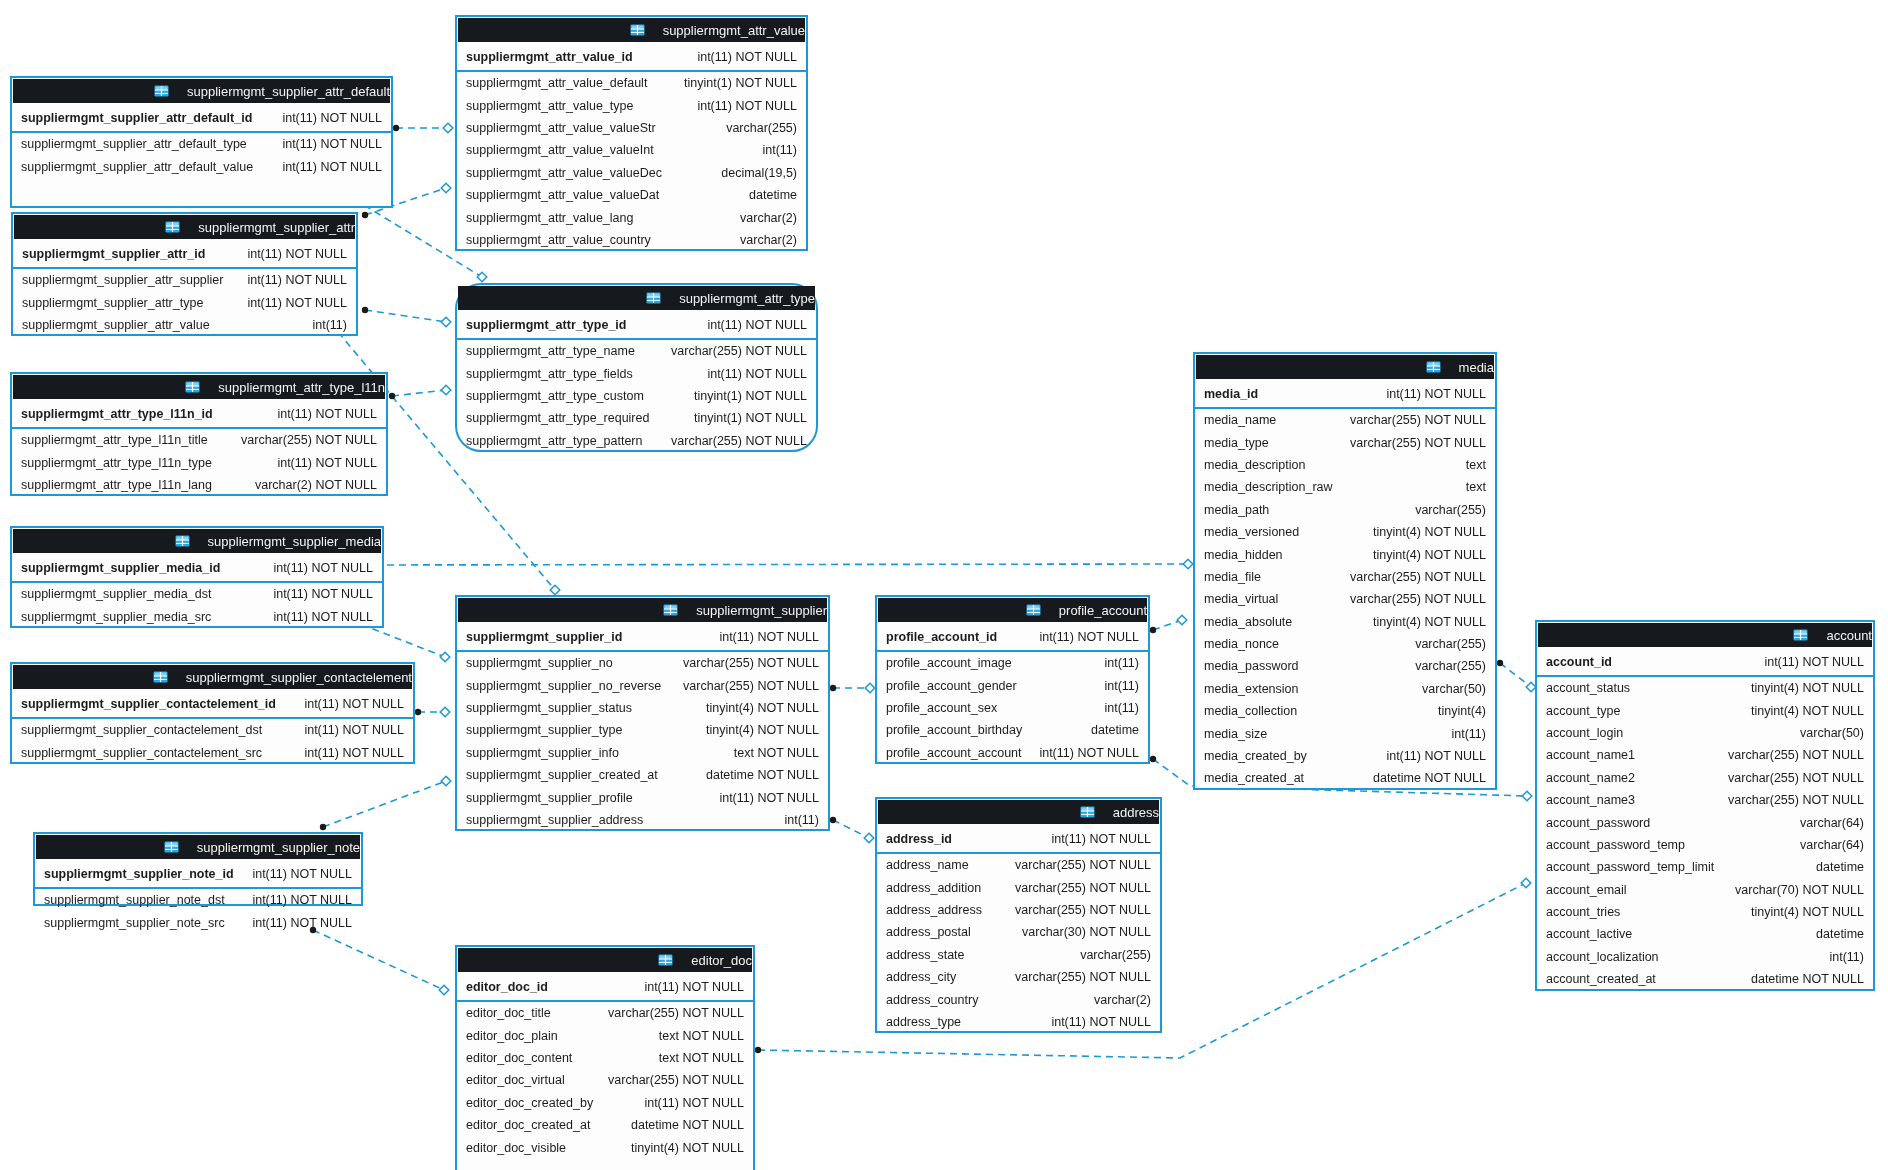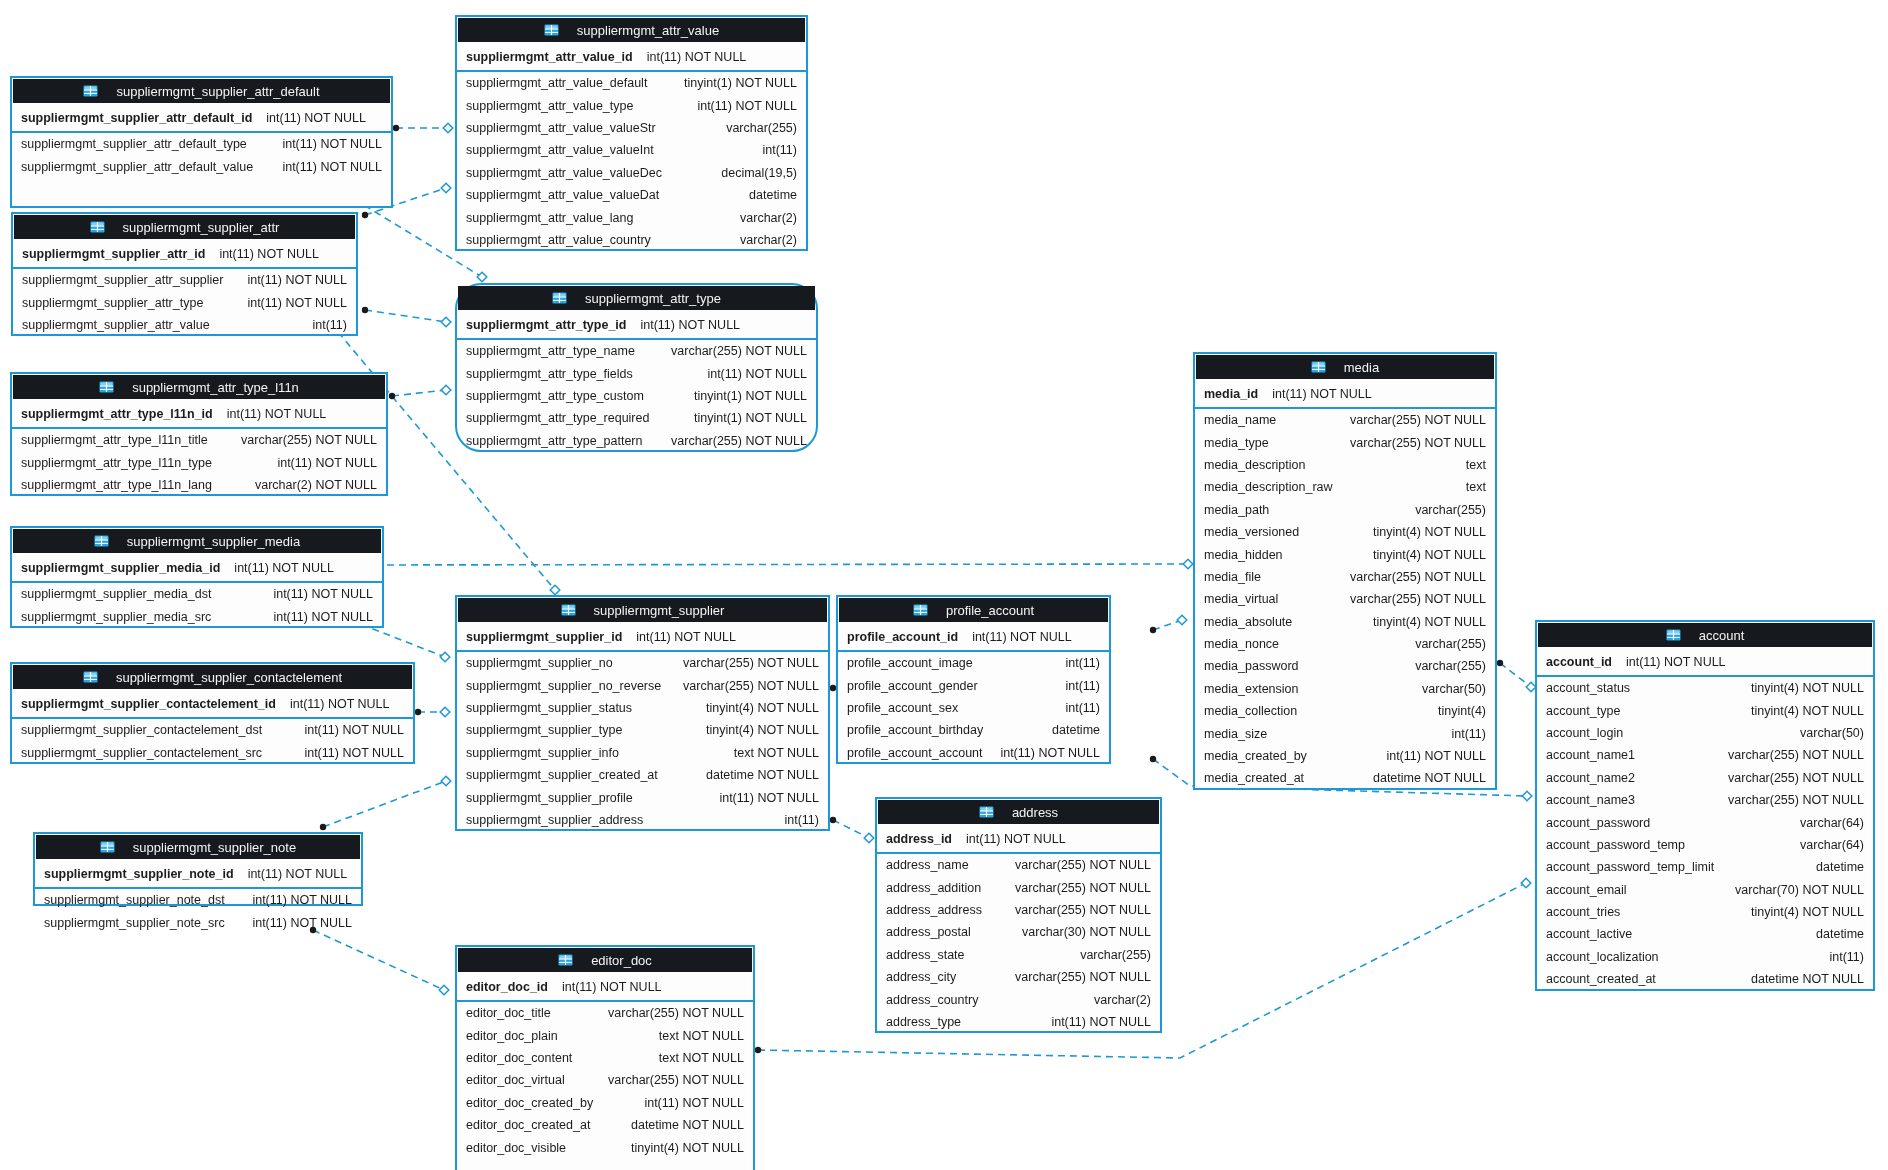--- a/index.html
+++ b/index.html
@@ -3,24 +3,24 @@
 <meta charset="utf-8">
 <style>
   html,body{margin:0;padding:0;background:#ffffff;}
   body{font-family:"Liberation Sans","DejaVu Sans",sans-serif;}
   .canvas{position:relative;width:1888px;height:1170px;background:#ffffff;overflow:hidden;}
   #relations{position:absolute;left:0;top:0;width:1888px;height:1170px;z-index:0;}
   #tables{position:absolute;left:0;top:0;z-index:1;}
   .tbl{position:absolute;box-sizing:border-box;background:#fdfdfd;
        border:2px solid var(--accent);}
   .tbl-h{height:24px;margin:1px;background:var(--header-bg);color:var(--header-text);
-         display:flex;align-items:center;justify-content:center;gap:18px;
+         display:flex;align-items:center;justify-content:flex-end;gap:18px;
          font-size:13px;white-space:nowrap;overflow:hidden;}
   .tbl-icon{flex:0 0 auto;display:block;}
-  .pk-row{height:27px;display:flex;align-items:center;
+  .pk-row{height:27px;display:flex;align-items:center;justify-content:space-between;
           padding:0 9px;border-bottom:2px solid var(--accent);background:#fdfdfd;
           font-size:12.5px;color:var(--row-text);white-space:nowrap;}
   .pk-row .col-name{font-weight:bold;}
   .col-row{height:22.4px;display:flex;align-items:center;justify-content:space-between;
            padding:0 9px;font-size:12.5px;color:var(--row-text);white-space:nowrap;}
   .col-name{margin-right:14px;}
   .col-type{text-align:right;}
   .rel{fill:none;stroke:var(--accent);stroke-width:1.6;stroke-dasharray:7 5;}
   .rel-dot{fill:var(--dot);stroke:none;}
   .rel-diamond{fill:#ffffff;stroke:var(--accent);stroke-width:1.5;}
@@ -360,21 +360,21 @@
         </div>
         <div class="col-row">
           <span class="col-name">suppliermgmt_supplier_profile</span>
           <span class="col-type">int(11) NOT NULL</span>
         </div>
         <div class="col-row">
           <span class="col-name">suppliermgmt_supplier_address</span>
           <span class="col-type">int(11)</span>
         </div>
       </div>
-      <div class="tbl" style="left: 836px; top: 595px; width: 275px; height: 169px;">
+      <div class="tbl" style="left: 875px; top: 595px; width: 275px; height: 169px;">
         <div class="tbl-h">
           <svg class="tbl-icon" width="15" height="12" viewBox="0 0 15 12">
             <rect x="0.5" y="0.5" width="14" height="11" rx="1.2" fill="#2aa7e0"></rect>
             <rect x="1.5" y="1.5" width="12" height="3" fill="#7fd0f2"></rect>
             <line x1="1" y1="5" x2="14" y2="5" stroke="#ffffff" stroke-width="1.2"></line>
             <line x1="1" y1="8.4" x2="14" y2="8.4" stroke="#ffffff" stroke-width="1"></line>
             <line x1="7.5" y1="1" x2="7.5" y2="11" stroke="#ffffff" stroke-width="1.2"></line>
           </svg>
           <span>profile_account</span>
         </div>

